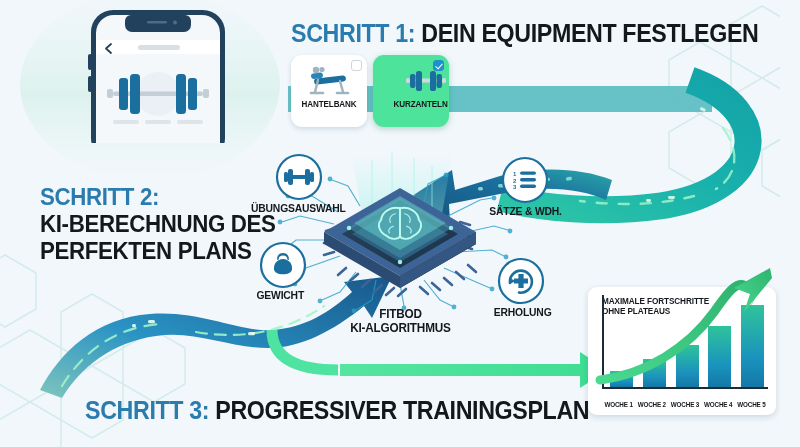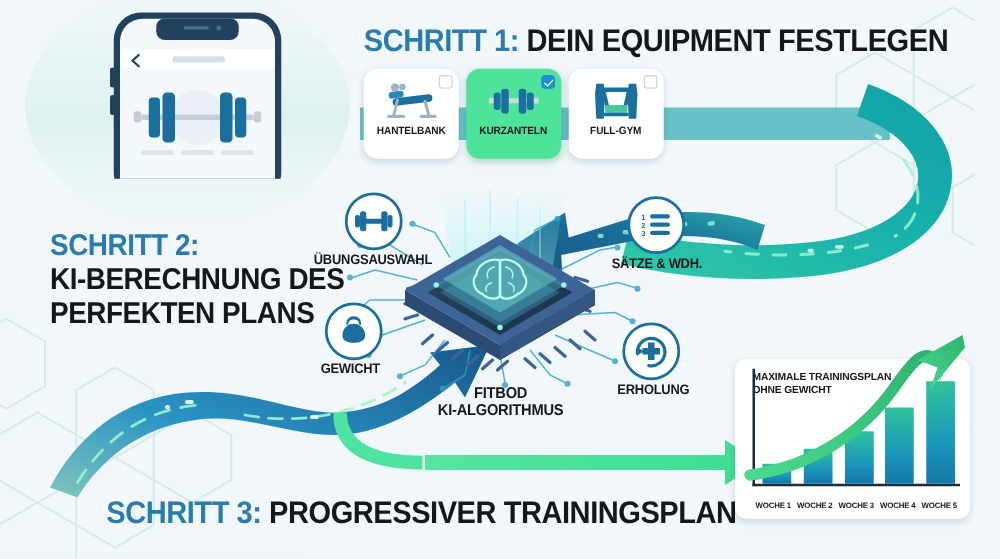--- a/index.html
+++ b/index.html
@@ -29,21 +29,21 @@
   #h2 .l1{color:#2b7cae;display:block;}
   #h2 .l2{color:#14181c;display:block;}
   #h2 .l3{color:#14181c;display:block;}
 
   
   #cards{position:absolute;left:291px;top:55px;display:flex;gap:6px;}
   .card{width:76px;height:72px;border-radius:11px;background:#ffffff;
         box-shadow:0 2px 5px rgba(30,60,90,.16);
         position:relative;display:flex;flex-direction:column;
         align-items:center;justify-content:flex-start;padding-top:7px;box-sizing:border-box;}
-  .card.sel{background:#4ee39a;box-shadow:0 2px 6px rgba(20,120,80,.28);}
+  .card.sel{background:#4ee39a;box-shadow:0 2px 6px rgba(20,120,80,.28);align-items:flex-end;}
   .card .cbox{position:absolute;right:5px;top:5px;width:11px;height:11px;border-radius:3px;
               border:1.4px solid #ccd6dd;background:#fff;box-sizing:border-box;}
   .card.sel .cbox{background:#1f8fd0;border-color:#1f8fd0;}
   .card.sel .cbox::after{content:"";position:absolute;left:2.6px;top:1px;width:3px;height:6px;
               border:solid #fff;border-width:0 1.7px 1.7px 0;transform:rotate(42deg);}
   .card .art{height:38px;display:flex;align-items:center;justify-content:center;}
   .card .clabel{font-size:8.5px;font-weight:bold;color:#14181c;text-align:center;
                 line-height:9px;letter-spacing:-0.1px;transform:scaleX(.95);}
 
   
@@ -237,34 +237,20 @@
           <rect x="33.5" y="8" width="5.5" height="14" rx="2.2" fill="#1a6f9e"></rect>
           <rect x="3" y="12" width="4" height="5" rx="1.6" fill="#cfd8dd"></rect>
           <rect x="39" y="12" width="4" height="5" rx="1.6" fill="#cfd8dd"></rect>
         </svg>
       </span>
       <span class="clabel">KURZANTELN</span>
     </div>
 
 
 
-    <div class="card">
-      <span class="cbox"></span>
-      <span class="art">
-        <svg width="46" height="34" viewBox="0 0 46 34">
-          <path d="M7,3 h6 l1,8 l-1,20 h-6 l-1,-20 z" fill="#1a6f9e"></path>
-          <path d="M33,3 h6 l1,8 l-1,20 h-6 l-1,-20 z" fill="#1a6f9e"></path>
-          <path d="M13,6 h20 v3.5 h-20 z" fill="#1a6f9e"></path>
-          <path d="M13,9 l3,13 h14 l3,-13" fill="none" stroke="#1a6f9e" stroke-width="3"></path>
-          <rect x="14" y="20" width="18" height="6" rx="1.6" fill="#49c9a0"></rect>
-          <rect x="13" y="26" width="20" height="3" rx="1.2" fill="#1a6f9e"></rect>
-        </svg>
-      </span>
-      <span class="clabel">FULL-GYM</span>
-    </div>
   </div>
 
   <div class="heading" id="h2">
     <span class="l1">SCHRITT 2:</span>
     <span class="l2">KI-BERECHNUNG DES</span>
     <span class="l3">PERFEKTEN PLANS</span>
   </div>
 
   <svg class="layer" viewBox="0 0 800 447">
     <defs>
@@ -418,21 +404,21 @@
     <div>FITBOD</div>
     <div>KI-ALGORITHMUS</div>
   </div>
 
   <div class="heading" id="h3">
     <span class="h-step">SCHRITT 3:</span>
     <span class="h-rest">PROGRESSIVER TRAININGSPLAN</span>
   </div>
 
   <div id="chart">
-    <div class="ctitle"><span style="display:block">MAXIMALE TRAININGSPLAN</span><span style="display:block">OHNE GEWICHT</span></div>
+    <div class="ctitle"><span style="display:block">MAXIMALE FORTSCHRITTE</span><span style="display:block">OHNE PLATEAUS</span></div>
     <div class="plot">
       <div class="axis"></div>
       <div class="axisx"></div>
       <div class="bars" id="bars">
           <div class="bar" style="height: 18%;"></div>
           <div class="bar" style="height: 30%;"></div>
           <div class="bar" style="height: 45%;"></div>
           <div class="bar" style="height: 65%;"></div>
           <div class="bar" style="height: 88%;"></div>
         </div>

